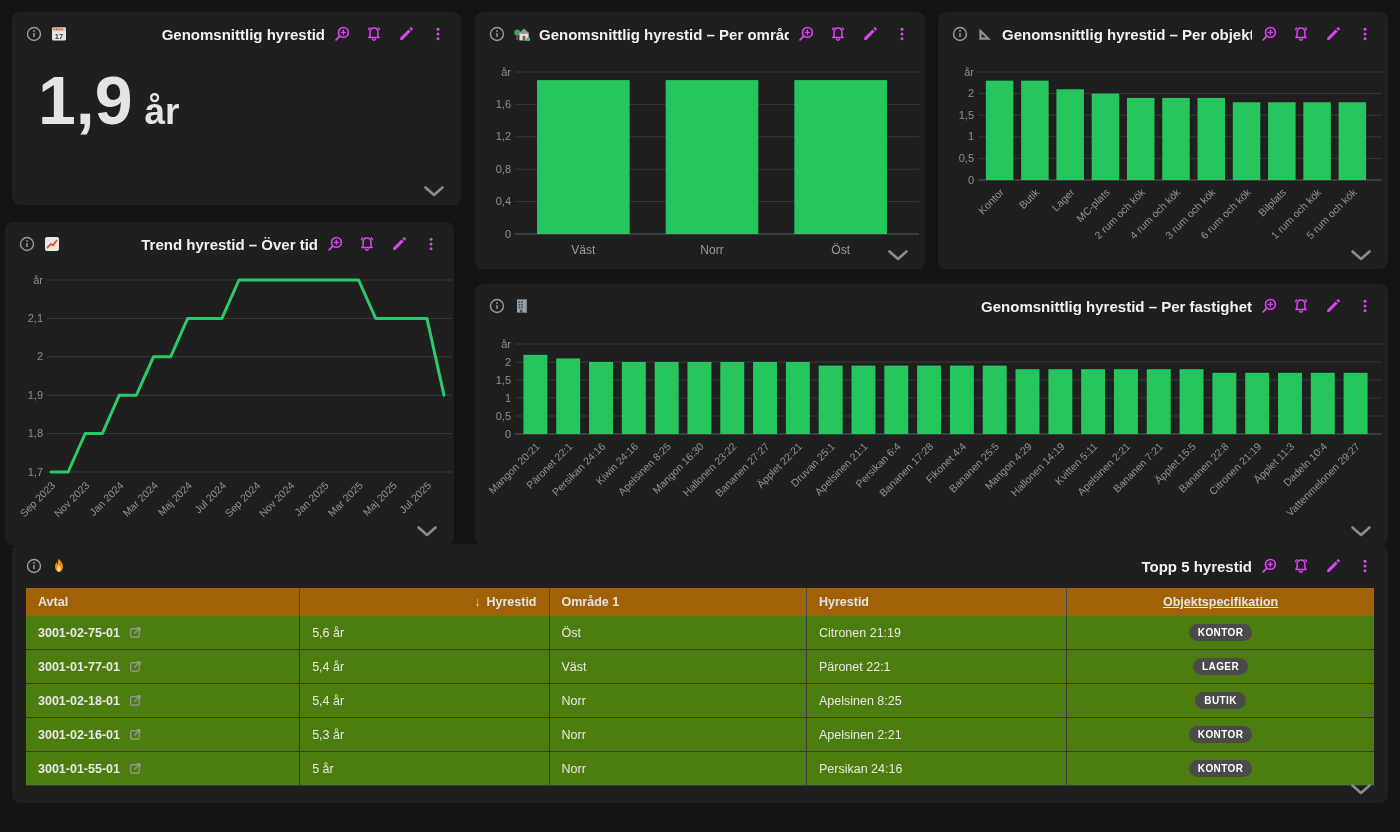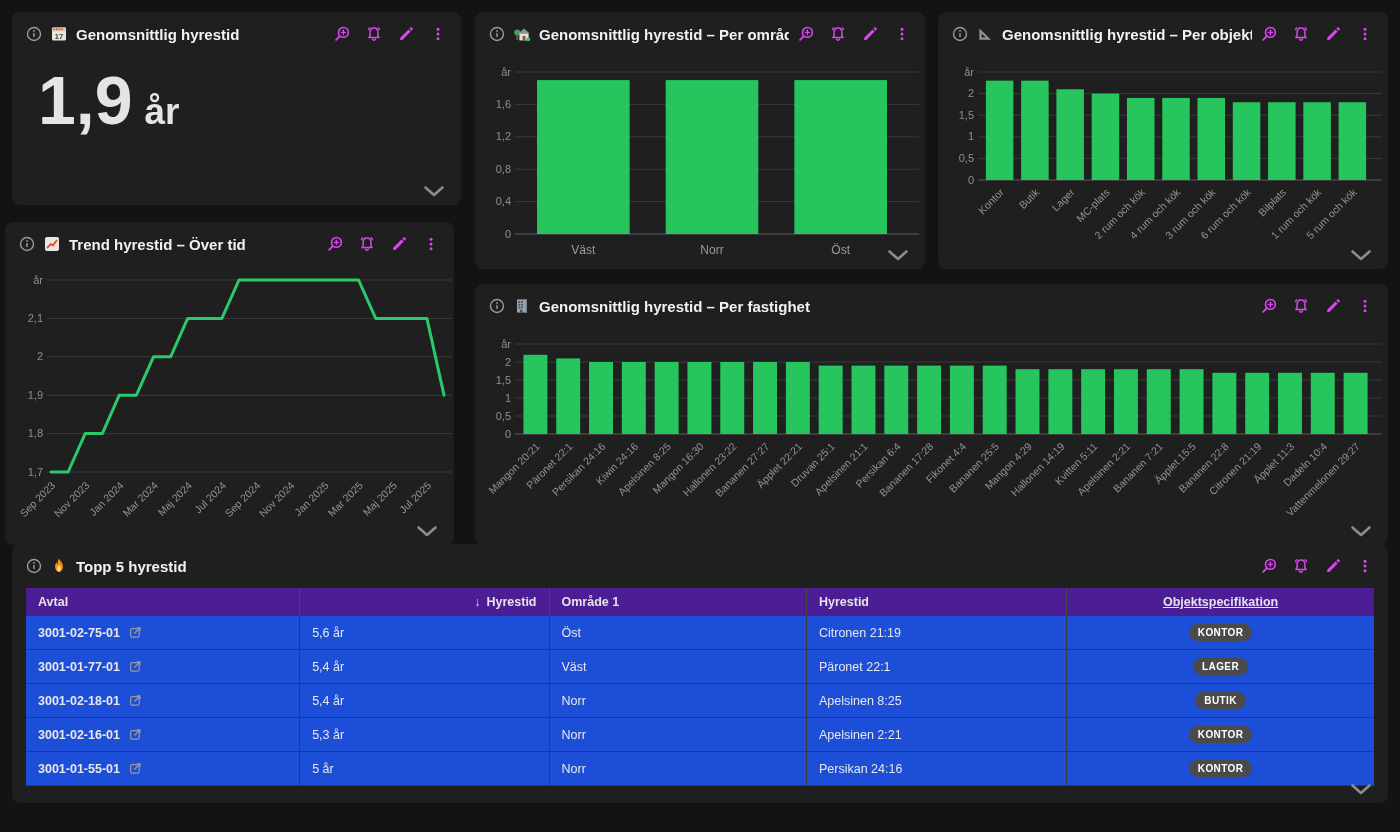--- a/index.html
+++ b/index.html
@@ -9,44 +9,44 @@
   .panel{position:absolute;background:#1f1f1f;border-radius:8px;}
   #p-kpi{left:12px;top:12px;width:449px;height:193px;}
   #p-omrade{left:475px;top:12px;width:450px;height:257px;}
   #p-objekt{left:938px;top:12px;width:450px;height:257px;}
   #p-trend{left:5px;top:222px;width:449px;height:323px;}
   #p-fastighet{left:475px;top:284px;width:913px;height:261px;}
   #p-topp5{left:12px;top:544px;width:1376px;height:259px;}
 
   .panel-header{display:flex;align-items:center;height:44px;padding:0 14px;gap:8px;}
   .panel-title{font-size:15px;font-weight:700;color:#f2f2f2;margin:0;
-               white-space:nowrap;overflow:hidden;flex:1 1 auto;min-width:0;}
+               white-space:nowrap;overflow:hidden;flex:1 1 auto;min-width:0;text-align:right;}
   .panel-toolbar{display:flex;gap:14px;margin-left:auto;flex:0 0 auto;align-items:center;}
   .icon{display:inline-flex;align-items:center;justify-content:center;color:#d946ef;
         width:18px;height:18px;flex:0 0 auto;}
   .icon svg{display:block;}
   .info-i{width:16px;height:16px;}
   .tool{cursor:pointer;}
   .chevron{position:absolute;right:16px;bottom:7px;width:22px;height:14px;color:#8c8c8c;cursor:pointer;}
 
   .kpi-row{display:flex;align-items:baseline;padding-left:26px;margin-top:10px;color:#e4e4e4;}
   .kpi-value{font-size:68px;font-weight:700;line-height:1;}
   .kpi-unit{font-size:37px;font-weight:700;margin-left:12px;}
 
   svg.chart{display:block;margin:2px 0 0 4px;}
   svg.chart text{font-family:"Liberation Sans","DejaVu Sans",sans-serif;}
 
   .table-wrap{margin:0 14px;}
   table{width:100%;border-collapse:collapse;table-layout:fixed;}
-  thead th{background:#4c1d95;color:#e3e3e3;font-size:12.5px;font-weight:700;
+  thead th{background:#a16207;color:#e3e3e3;font-size:12.5px;font-weight:700;
            padding:7px 12px;text-align:left;border-right:1px solid #474747;}
   thead th:last-child{border-right:none;}
   thead th.align-right{text-align:right;margin-top:47px;}
   thead th.align-center{text-align:center;text-decoration:underline;}
-  tbody td{background:#1d4ed8;color:#e8e8e8;font-size:12.5px;padding:0 12px;height:33px;
+  tbody td{background:#4d7c0f;color:#e8e8e8;font-size:12.5px;padding:0 12px;height:33px;
            border-bottom:1px solid #3a3a3a;border-right:1px solid #3a3a3a;
            white-space:nowrap;overflow:hidden;}
   tbody td:last-child{border-right:none;}
   td.align-right{text-align:left;}
   td.align-center{text-align:center;}
   .avtal-cell{display:flex;align-items:center;gap:9px;height:33px;}
   .avtal-text{font-weight:700;}
   .open-ic{width:13px;height:13px;color:#9a9a9a;cursor:pointer;display:inline-flex;}
   .sort-arrow{color:#cfcfcf;margin-right:6px;font-weight:400;}
   .badge{display:inline-block;background:#4a4a4a;color:#ffffff;font-size:10px;font-weight:700;

